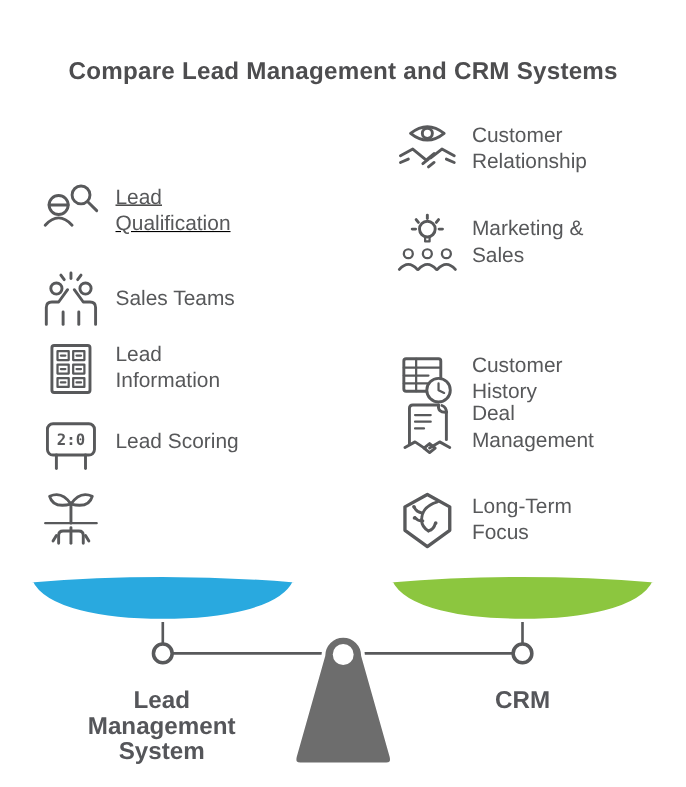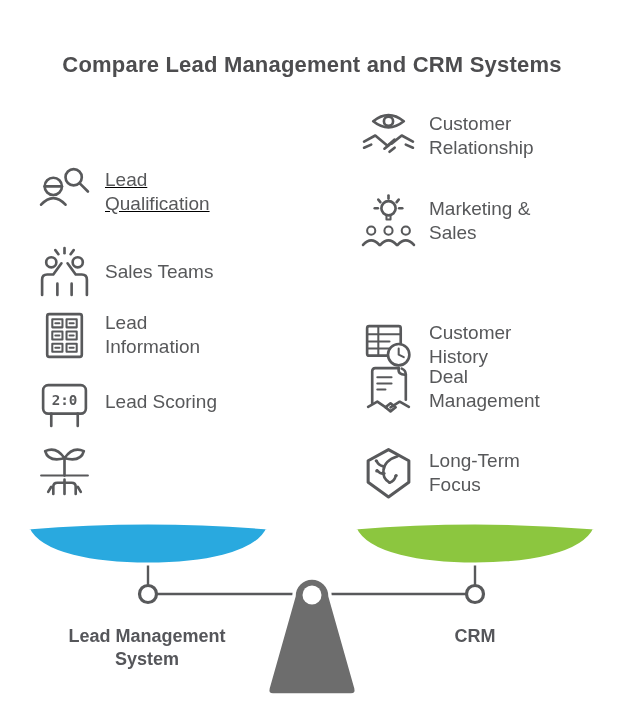--- a/index.html
+++ b/index.html
@@ -35,21 +35,21 @@
     width:142px;font-size:19px;line-height:24px;font-weight:500;color:#57585a;
   }
   
   .l1{left:36px;top:161px;text-decoration:underline;} .l2{left:36px;top:241px;} .l3{left:36px;top:304px;}
   .l4{left:36px;top:371px;} .l5{left:36px;top:439px;}
   
   .r1{left:360px;top:105px;} .r2{left:360px;top:190px;} .r3{left:360px;top:274px;margin-top:40px;}
   .r4{left:360px;top:358px;} .r5{left:360px;top:442px;}
   .scale-svg{position:absolute;left:0;top:515px;width:624px;height:200px;}
   .pan-label{
-    position:absolute;text-align:center;font-size:18px;line-height:23px;
+    position:absolute;text-align:center;font-size:22px;line-height:23px;
     font-weight:700;color:#55565a;
   }
   .pan-label.left{left:52px;top:625px;width:190px;}
   .pan-label.right{left:425px;top:625px;width:100px;}
 </style>
 </head>
 <body>
 
 <div class="canvas">
 

